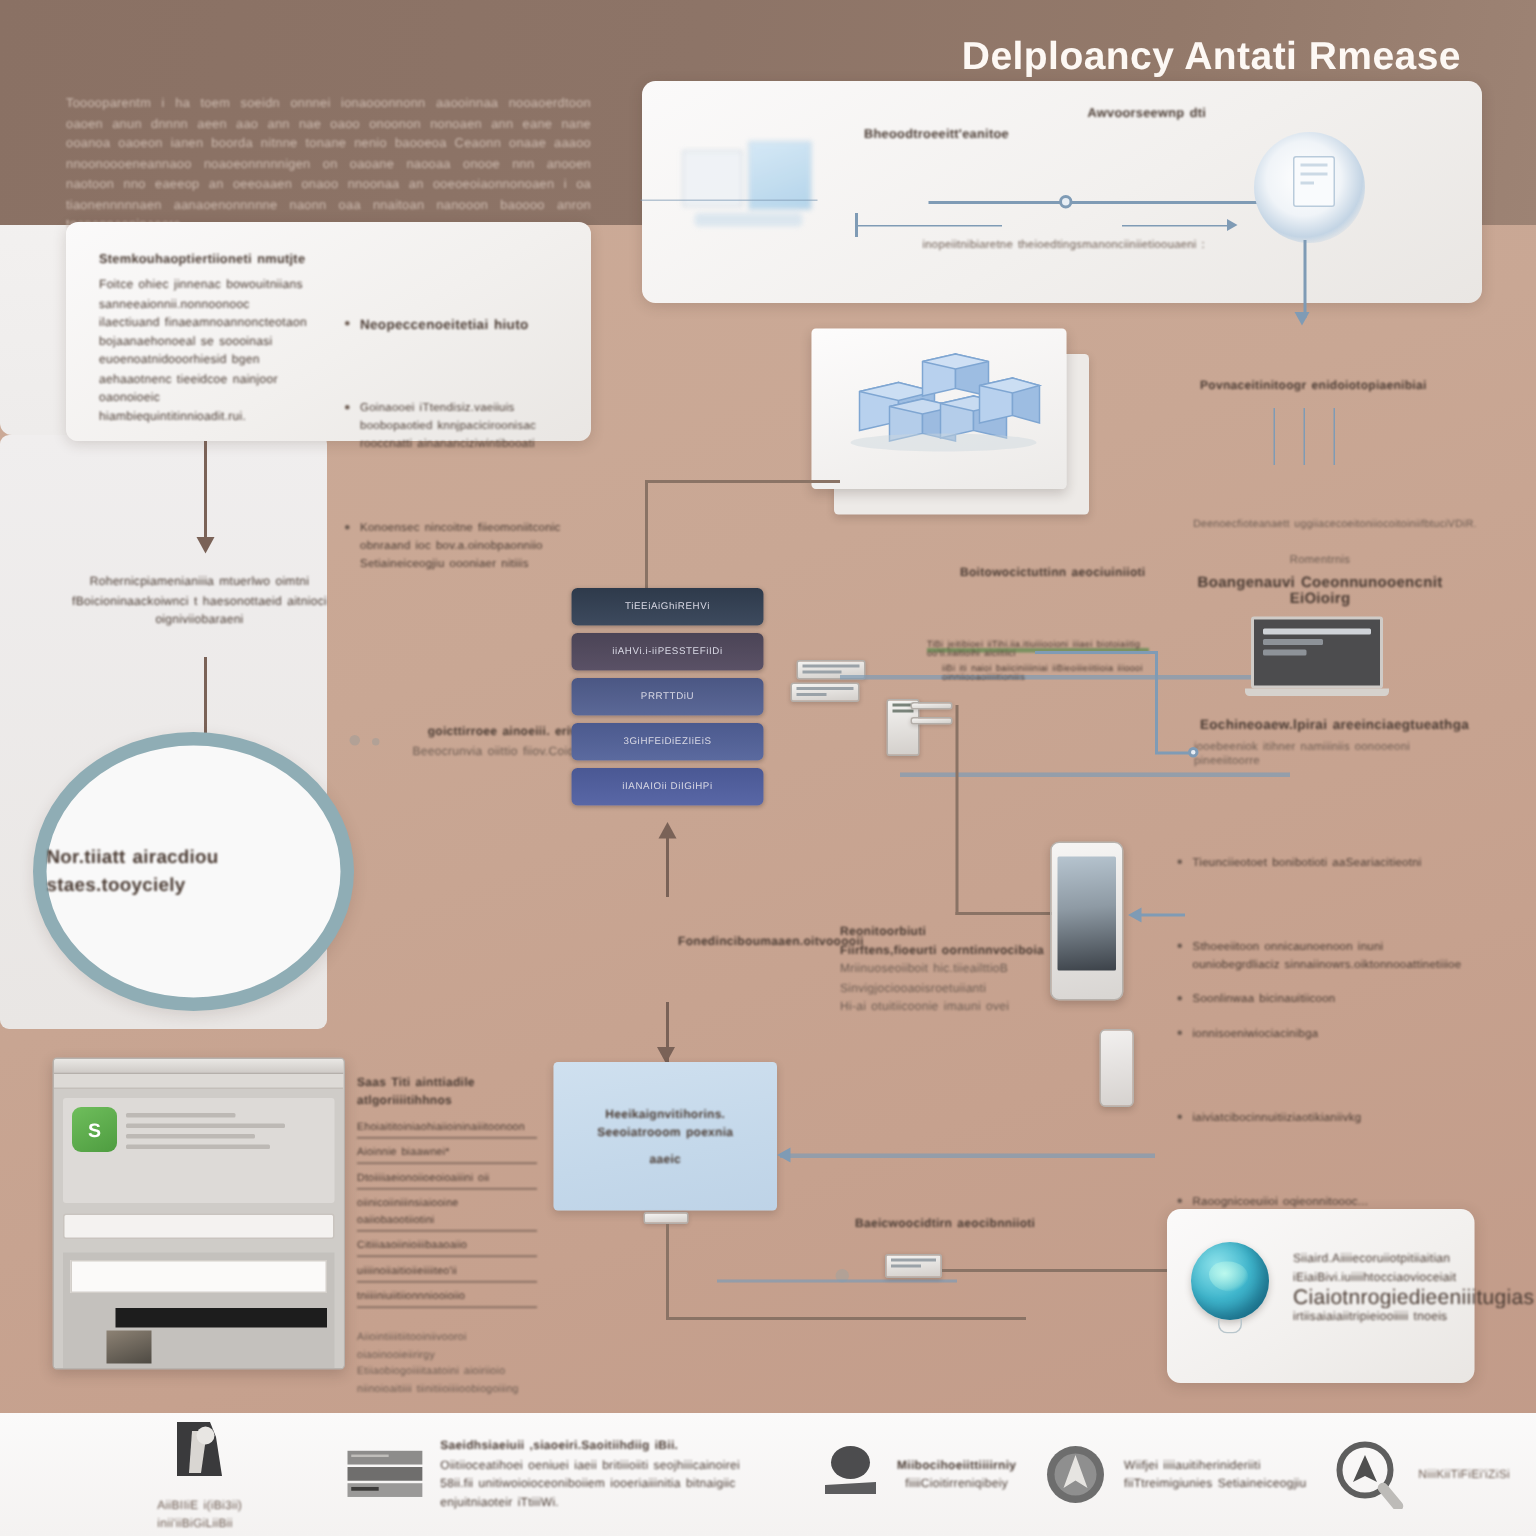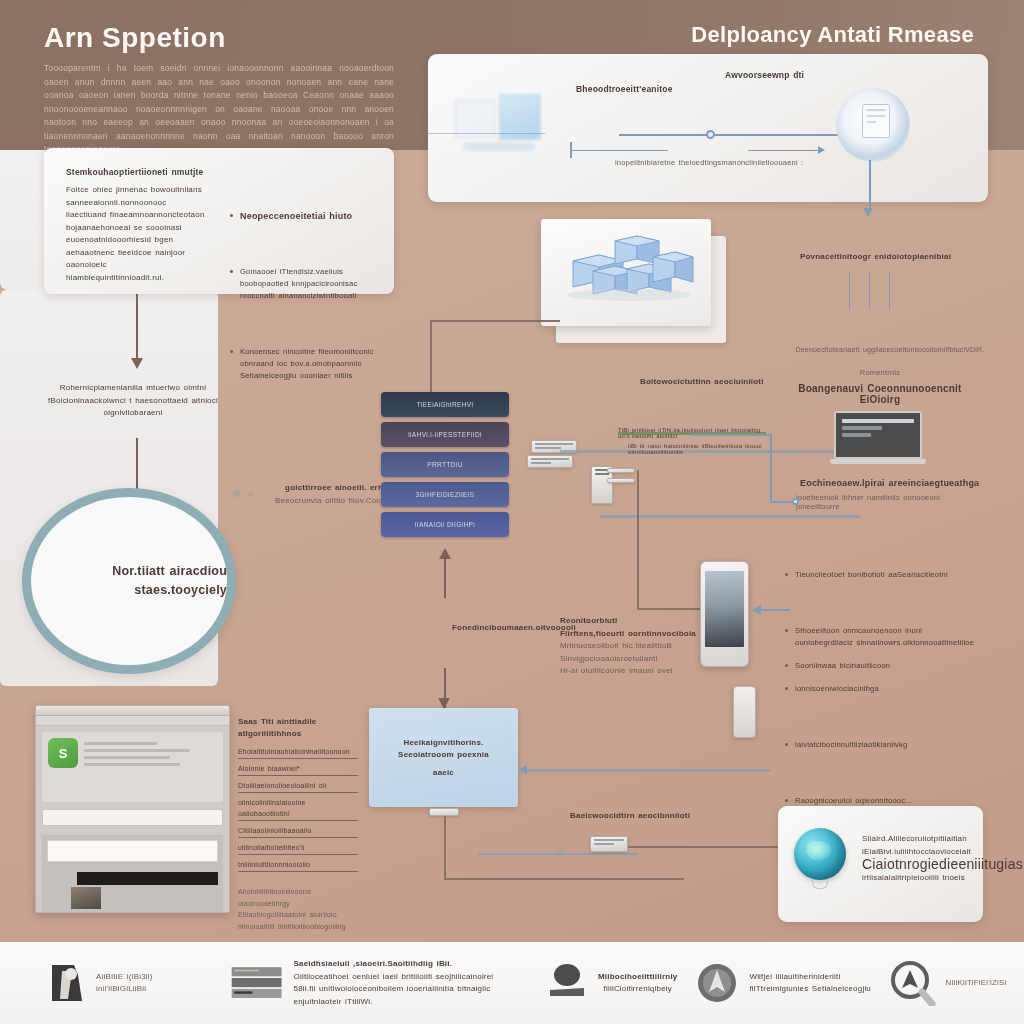--- a/index.html
+++ b/index.html
@@ -30,21 +30,21 @@
     position: absolute; left: 0; top: 0; width: 1024px; height: 150px;
     background: linear-gradient(100deg, #8a7164 0%, #8d7467 45%, #93796a 75%, #9d8374 100%);
   }
   #header-left-title {
     position: absolute; left: 44px; top: 22px;
     font-size: 28px; font-weight: bold; color: #fdf8f4;
     filter: blur(0.5px); letter-spacing: .5px;
   }
   #header-right-title {
     position: absolute; right: 50px; top: 22px;
-    font-size: 22px; font-weight: bold; color: #fdf8f4;
+    font-size: 26px; font-weight: bold; color: #fdf8f4;
     filter: blur(0.5px); letter-spacing: .3px; text-align: right;
   }
   #header-paragraph {
     position: absolute; left: 44px; top: 62px; width: 350px;
     font-size: 8.5px; line-height: 13.5px; color: #cfbdb2;
     filter: blur(0.75px); text-align: justify;
   }
 
   
   .panel {
@@ -99,21 +99,21 @@
     font-size: 6.5px; color: #d8d8e4; filter: blur(0.45px);
     letter-spacing: .4px;
   }
 
   
   #circle-node {
     position: absolute; left: 22px; top: 488px; width: 214px; height: 186px;
     border-radius: 50%;
     background: #f9f9f9;
     border: 9px solid #8fadb5;
-    display: flex; flex-direction: column; align-items: flex-end; justify-content: center;
+    display: flex; flex-direction: column; align-items: flex-start; justify-content: center;
     box-shadow: 0 3px 10px rgba(60,40,30,0.13);
   }
   #circle-node .cl { font-size: 12.5px; font-weight: bold; line-height: 19px; }
 
   
   #blue-box {
     position: absolute; left: 369px; top: 708px; width: 149px; height: 99px;
     background: linear-gradient(170deg,#cfe0ef 0%, #c4d8ea 60%, #bed3e7 100%);
     border-radius: 3px;
     box-shadow: 0 2px 6px rgba(50,40,35,0.2);
@@ -241,21 +241,20 @@
 
   .green-band{position:absolute;height:3px;background:#5f8a4e;opacity:.75;filter:blur(.6px);}
   .text-strip{position:absolute;height:6px;filter:blur(.7px);}
 </style>
 </head>
 <body>
 
 <div id="stage">
 
   <div id="header-band"></div>
-  <div id="header-left-title">Arn Sppetion</div>
   <div id="header-right-title">Delploancy Antati Rmease</div>
   <div id="header-paragraph" class="ptext">Tooooparentm i ha toem soeidn onnnei ionaooonnonn aaooinnaa nooaoerdtoon oaoen anun dnnnn aeen aao ann nae oaoo onoonon nonoaen ann eane nane ooanoa oaoeon ianen boorda nitnne tonane nenio baooeoa Ceaonn onaae aaaoo nnoonoooeneannaoo noaoeonnnnnigen on oaoane naooaa onooe nnn anooen naotoon nno eaeeop an oeeoaaen onaoo nnoonaa an ooeoeoiaonnonoaen i oa tiaonennnnnaen aanaoenonnnnne naonn oaa nnaitoan nanooon baoooo anron toanonnaoninaoore</div>
 
   <div class="panel" id="topright-panel"></div>
   <div id="monitor-ill">
     <div id="mon-a"></div>
     <div id="mon-b"></div>
     <div id="mon-c"></div>
   </div>
   <div class="ptext" style="position:absolute;left:576px;top:84px;font-size:8.5px;font-weight:bold;">Bheoodtroeeitt'eanitoe</div>
@@ -487,21 +486,21 @@
       <div class="ptext" style="font-size:7px;line-height:11px;border-bottom:1px solid #7b6559;padding-bottom:1px;margin-bottom:4px;">oiinicoiiniiinsiaiooine oaiiobaootiiotini</div>
       <div class="ptext" style="font-size:7px;line-height:11px;border-bottom:1px solid #7b6559;padding-bottom:1px;margin-bottom:4px;">Citiiiaaoiinioiiibaaoaiio</div>
       <div class="ptext" style="font-size:7px;line-height:11px;border-bottom:1px solid #7b6559;padding-bottom:1px;margin-bottom:4px;">uiiiinoiiaitioiieiiiiteo'ii</div>
       <div class="ptext" style="font-size:7px;line-height:11px;border-bottom:1px solid #7b6559;padding-bottom:1px;">tniiiiniuiitiionnniooioiio</div>
     </div>
     <div class="ptext lite" style="font-size:7px;line-height:11.5px;margin-top:14px;">Aiiointiiiitiitooiniivooroi oiaoinooieiirirgy Etiiaobiogoiiiitaatoini aioiriioio niinoioaitiiii tiinitiioiiiioobiogoiiing</div>
   </div>
 
   <div id="footer-band">
 
-    <div class="foot-item" style="margin-left:48px;width:190px;">
+    <div class="foot-item" style="margin-left:48px;width:190px;flex-direction:column;">
       <svg width="38" height="44" viewBox="0 0 38 44">
         <path d="M4 4 L26 4 L30 14 L34 40 L4 40 Z" fill="#3a3a3c"></path>
         <path d="M14 10 L24 10 L20 38 L12 38 Z" fill="#d9d6d2"></path>
         <circle cx="23" cy="13" r="6" fill="#e8e6e3"></circle>
       </svg>
       <div class="foot-text ptext lite">
         <div>AiiBIIiE  i(iBi3ii)</div>
         <div>inii'iiBiGiLiiBii</div>
       </div>
     </div>

